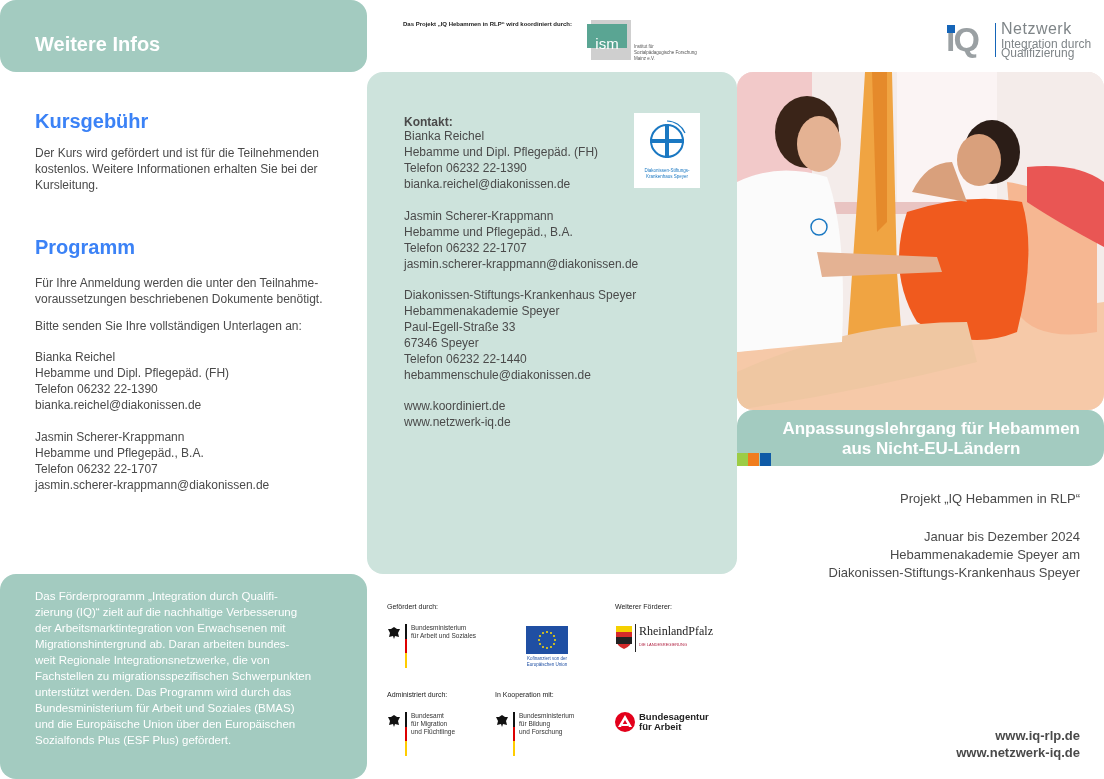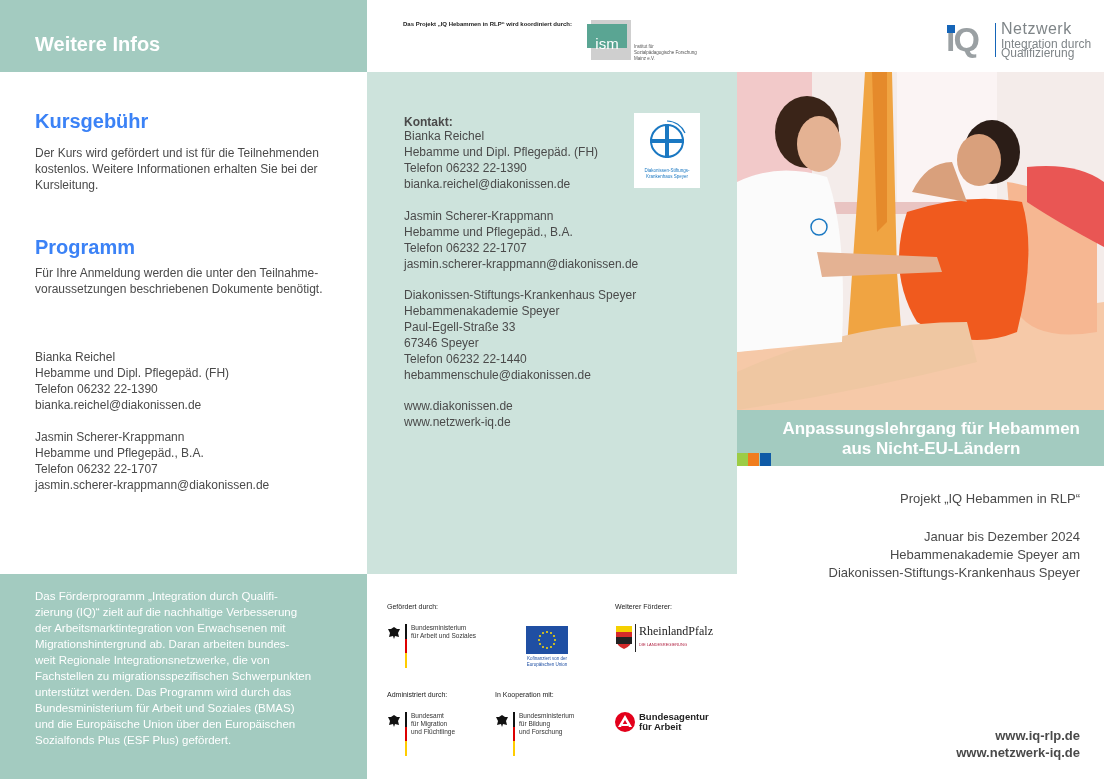--- a/index.html
+++ b/index.html
@@ -1,19 +1,19 @@
 <!DOCTYPE html>
 <html><head>
 <meta charset="utf-8">
 <style>
   * { box-sizing: border-box; margin: 0; padding: 0; }
   html, body { width: 1104px; height: 779px; overflow: hidden; background: #ffffff; }
   body { font-family: "Liberation Sans", "DejaVu Sans", sans-serif; color: #4a4a4a; position: relative; }
 
-  .panel { position: absolute; }
+  .panel { position: absolute; border-radius: 16px; }
 
   
   #left-header { left: 0; top: 0; width: 367px; height: 72px; background: #a3cbc0; }
   #left-header h1 { position: absolute; left: 35px; top: 33px; font-size: 20px; font-weight: bold; color: #ffffff; }
   #left-body { left: 0; top: 72px; width: 367px; height: 502px; background: #fff; }
   .sect-title { position: absolute; left: 35px; font-size: 20px; font-weight: bold; color: #3b82f6; }
   .body-text { position: absolute; left: 35px; font-size: 12px; line-height: 16px; color: #4a4a4a; white-space: pre-line; }
   #left-bottom { left: 0; top: 574px; width: 367px; height: 205px; background: #a3cbc0; }
   #left-bottom p { position: absolute; left: 35px; top: 14px; width: 300px; font-size: 11.5px; line-height: 16px; color: #ffffff; white-space: pre-line; }
 
@@ -70,22 +70,23 @@
   <h1>Weitere Infos</h1>
 </div>
 
 <div class="panel" id="left-body">
   <div class="sect-title" style="top:38px">Kursgebühr</div>
   <div class="body-text" style="top:73px">Der Kurs wird gefördert und ist für die Teilnehmenden
 kostenlos. Weitere Informationen erhalten Sie bei der
 Kursleitung.</div>
 
   <div class="sect-title" style="top:164px">Programm</div>
-  <div class="body-text" style="top:193px">Für Ihre Anmeldung werden die unter den Teilnahme-
+  <div class="body-text" style="top:203px">Für Ihre Anmeldung werden die unter den Teilnahme-
 voraussetzungen beschriebenen Dokumente benötigt.</div>
+  <div class="body-text" style="top:246px">Bitte senden Sie Ihre vollständigen Unterlagen an:</div>
   <div class="body-text" style="top:277px">Bianka Reichel
 Hebamme und Dipl. Pflegepäd. (FH)
 Telefon 06232 22-1390
 bianka.reichel@diakonissen.de</div>
   <div class="body-text" style="top:357px">Jasmin Scherer-Krappmann
 Hebamme und Pflegepäd., B.A.
 Telefon 06232 22-1707
 jasmin.scherer-krappmann@diakonissen.de</div>
 </div>
 
@@ -122,21 +123,21 @@
   <div class="mid-text" style="top:136px">Jasmin Scherer-Krappmann
 Hebamme und Pflegepäd., B.A.
 Telefon 06232 22-1707
 jasmin.scherer-krappmann@diakonissen.de</div>
   <div class="mid-text" style="top:215px">Diakonissen-Stiftungs-Krankenhaus Speyer
 Hebammenakademie Speyer
 Paul-Egell-Straße 33
 67346 Speyer
 Telefon 06232 22-1440
 hebammenschule@diakonissen.de</div>
-  <div class="mid-text" style="top:326px">www.diakonissen.de
+  <div class="mid-text" style="top:326px">www.koordiniert.de
 www.netzwerk-iq.de</div>
 
   <div class="diak-logo">
     <svg width="40" height="46" viewBox="0 0 40 46">
       <circle cx="20" cy="22" r="16" fill="none" stroke="#1a78c2" stroke-width="2"></circle>
       <rect x="18" y="5" width="4" height="34" fill="#1a78c2"></rect>
       <rect x="3" y="20" width="34" height="4" fill="#1a78c2"></rect>
       <path d="M20 2 A20 20 0 0 1 38 14" fill="none" stroke="#1a78c2" stroke-width="1.2"></path>
     </svg>
     <div class="cap">Diakonissen-Stiftungs-

